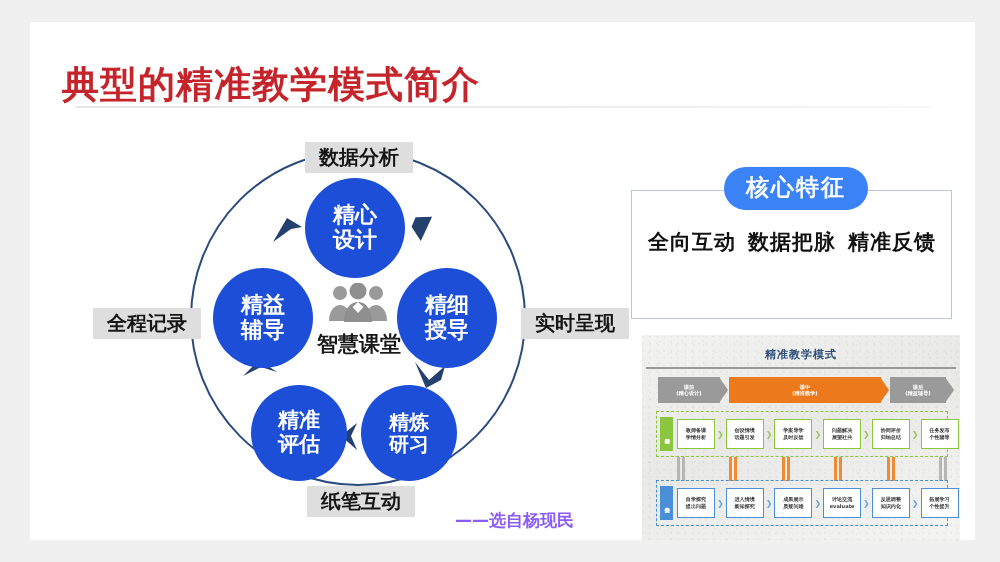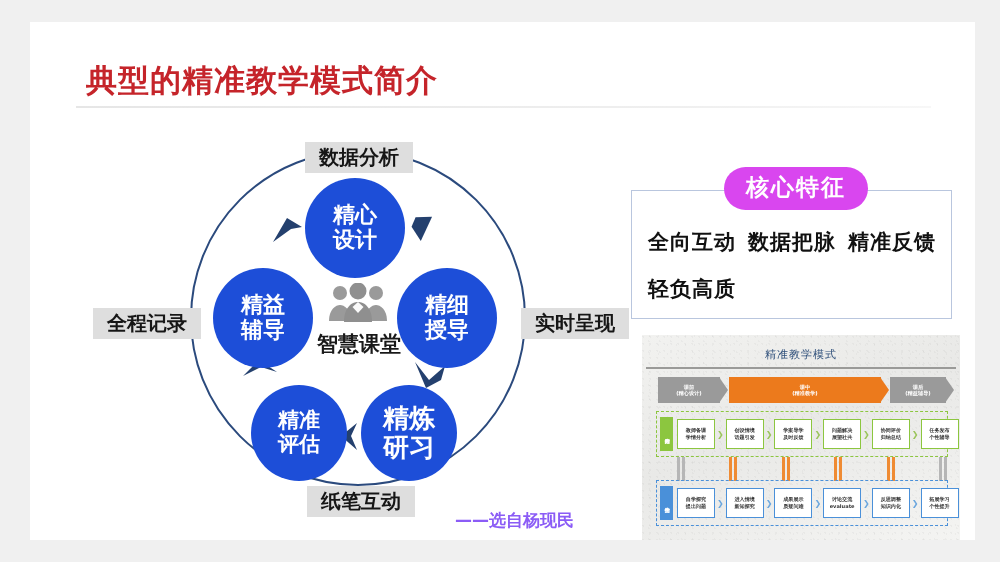--- a/index.html
+++ b/index.html
@@ -8,22 +8,22 @@
     background:#f0f0f0;
     font-family:"DejaVu Sans","Liberation Sans",sans-serif;
   }
   #slide{
     position:absolute;left:30px;top:22px;width:945px;height:518px;
     background:#ffffff;
     box-shadow:0 0 0 0 rgba(0,0,0,0);
   }
   
   #title{
-    position:absolute;left:56px;top:38px;
-    font-size:31px;font-weight:bold;color:#c5242a;
+    position:absolute;left:32px;top:38px;
+    font-size:37px;font-weight:bold;color:#c5242a;
     letter-spacing:1px;white-space:nowrap;
   }
   #title-rule{
     position:absolute;left:46px;top:84px;width:855px;height:2px;
     background:linear-gradient(to right,#e6e6e6,#efefef 70%,#f7f7f7);
   }
   
   #diagram{
     position:absolute;left:115px;top:98px;width:470px;height:420px;
   }
@@ -35,21 +35,21 @@
   .node{
     position:absolute;border-radius:50%;
     background:#1d4ed8;color:#ffffff;
     display:flex;flex-direction:column;align-items:center;justify-content:center;
     font-weight:bold;line-height:1.12;
     text-align:center;
   }
   .node span{display:block;}
   .n-top   {left:160px;top:58px; width:100px;height:100px;font-size:22px;}
   .n-right {left:252px;top:148px;width:100px;height:100px;font-size:22px;}
-  .n-bright{left:216px;top:265px;width:96px;height:96px;font-size:26px;}
+  .n-bright{left:216px;top:265px;width:96px;height:96px;font-size:20px;}
   .n-bleft {left:106px;top:265px;width:96px;height:96px;font-size:21px;}
   .n-left  {left:68px; top:148px;width:100px;height:100px;font-size:22px;}
 
   .center-icon{
     position:absolute;left:182px;top:163px;width:62px;height:40px;
   }
   .center-label{
     position:absolute;left:140px;top:210px;width:148px;
     text-align:center;font-size:21px;font-weight:bold;color:#191919;
   }
@@ -69,21 +69,21 @@
     position:absolute;left:425px;top:487px;
     font-size:17px;font-weight:bold;color:#8b5cf6;white-space:nowrap;
   }
   
   #card{
     position:absolute;left:601px;top:168px;width:321px;height:129px;
     border:1.5px solid #b9c6de;background:#ffffff;box-sizing:border-box;
   }
   #card-badge{
     position:absolute;left:694px;top:145px;
-    background:#d946ef;color:#fff;border-radius:22px;
+    background:#3b82f6;color:#fff;border-radius:22px;
     font-size:23px;font-weight:bold;
     padding:5px 22px 7px;white-space:nowrap;letter-spacing:2px;
   }
   #card-grid{
     position:absolute;left:612px;top:196px;width:300px;height:95px;
     display:grid;grid-template-columns:1fr 1fr 1fr;grid-template-rows:1fr 1fr;
     align-items:center;justify-items:center;
   }
   #card-grid div{
     font-size:21px;font-weight:bold;color:#111;letter-spacing:1px;
@@ -94,21 +94,21 @@
     background:
       radial-gradient(circle at 18% 24%,rgba(0,0,0,.035) 0 1px,transparent 1px),
       radial-gradient(circle at 62% 58%,rgba(0,0,0,.03) 0 1px,transparent 1px),
       radial-gradient(circle at 83% 12%,rgba(0,0,0,.03) 0 1px,transparent 1px),
       linear-gradient(160deg,#f2f2f0,#e9e9e7 45%,#f4f4f2);
     background-size:7px 7px,11px 11px,9px 9px,100% 100%;
     overflow:hidden;
   }
   #photo-title{
     position:absolute;left:0;top:12px;width:100%;text-align:center;
-    font-size:11px;font-weight:normal;color:#2e4f7a;letter-spacing:1px;
+    font-size:11px;font-weight:bold;color:#2e4f7a;letter-spacing:1px;
   }
   #photo-rule{position:absolute;left:4px;top:32px;width:310px;height:1.5px;background:#9a9a98;}
   .bandrow{position:absolute;left:16px;top:42px;width:288px;height:26px;display:flex;}
   .band{
     position:relative;height:26px;display:flex;flex-direction:column;
     align-items:center;justify-content:center;color:#fff;
     font-size:5.2px;font-weight:bold;line-height:1.25;
   }
   .band.g{background:#9a9a9a;}
   .band.o{background:#ec7a1c;}
@@ -216,21 +216,20 @@
   </div>
 
   <div id="attrib">——选自杨现民</div>
 
   <div id="card"></div>
   <div id="card-badge">核心特征</div>
   <div id="card-grid">
     <div>全向互动</div>
     <div>数据把脉</div>
     <div>精准反馈</div>
-    <div>轻负高质</div>
   </div>
 
   <div id="photo">
     <div id="photo-title">精准教学模式</div>
     <div id="photo-rule"></div>
 
     <div class="bandrow">
       <div class="band g" style="width:62px;">
         <span>课前</span>
         <span>(精心设计)</span>

